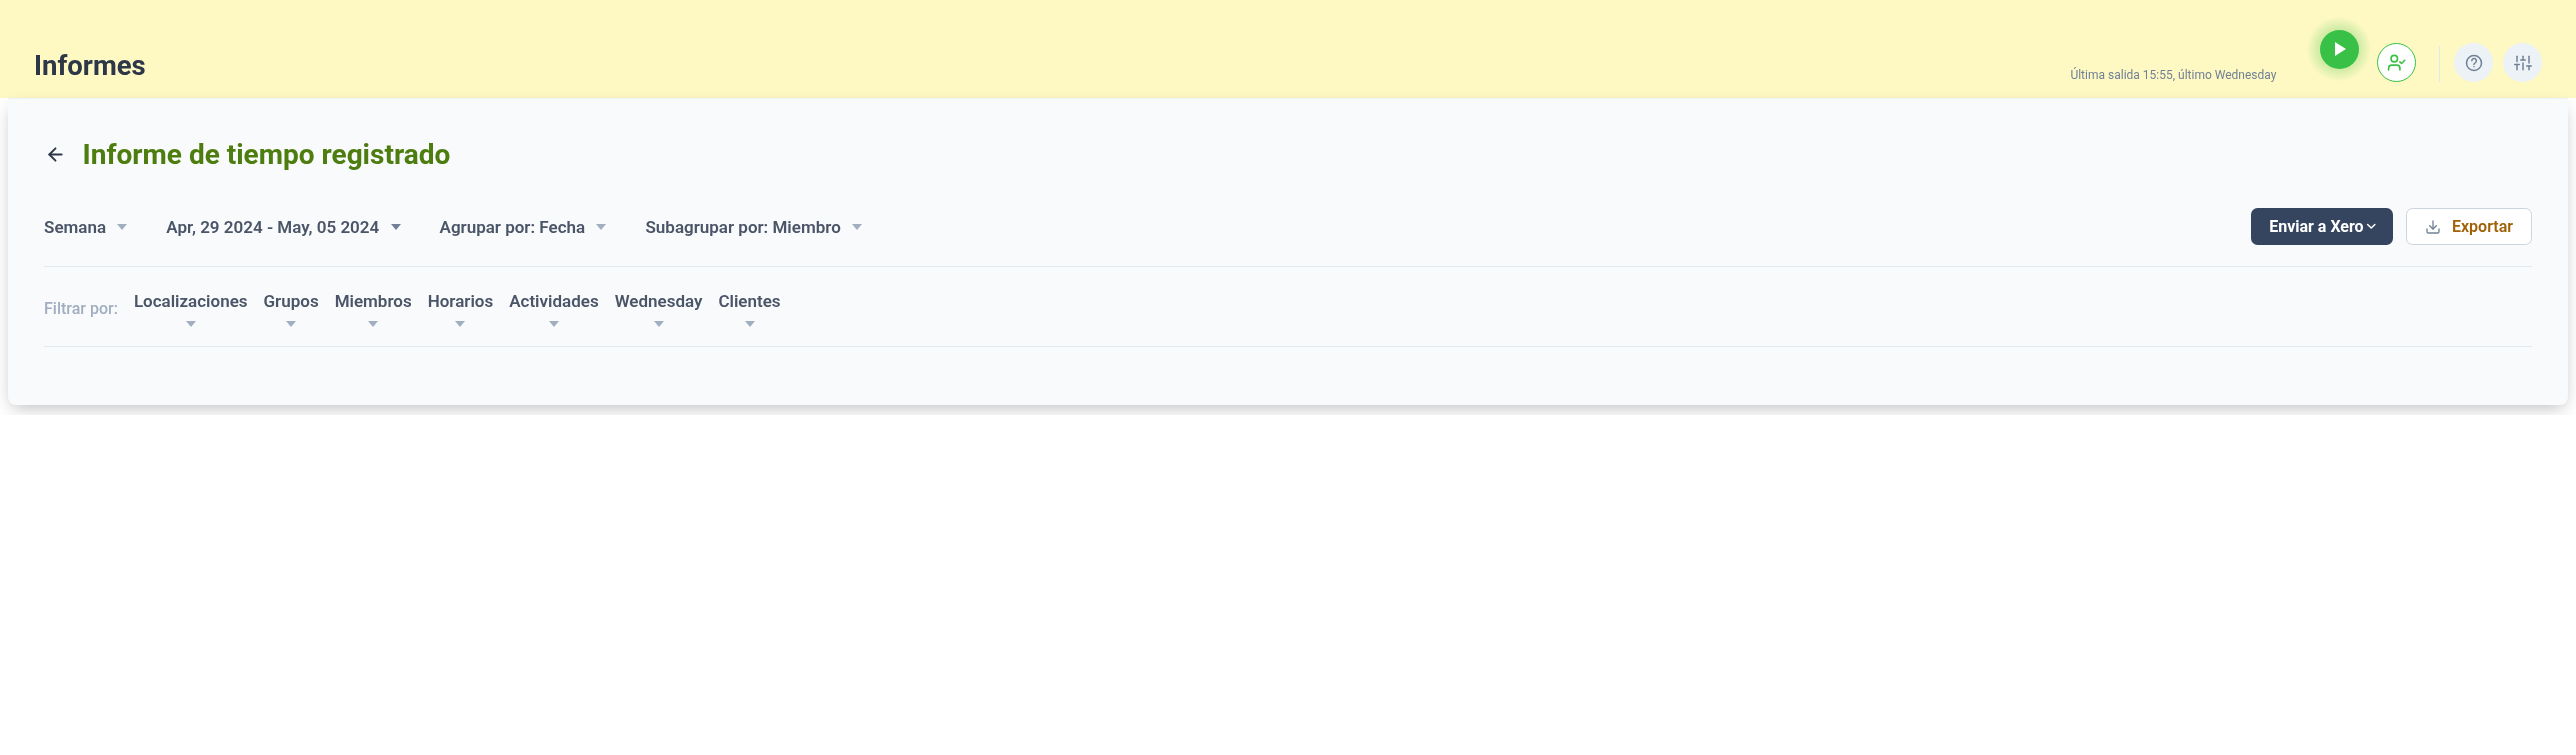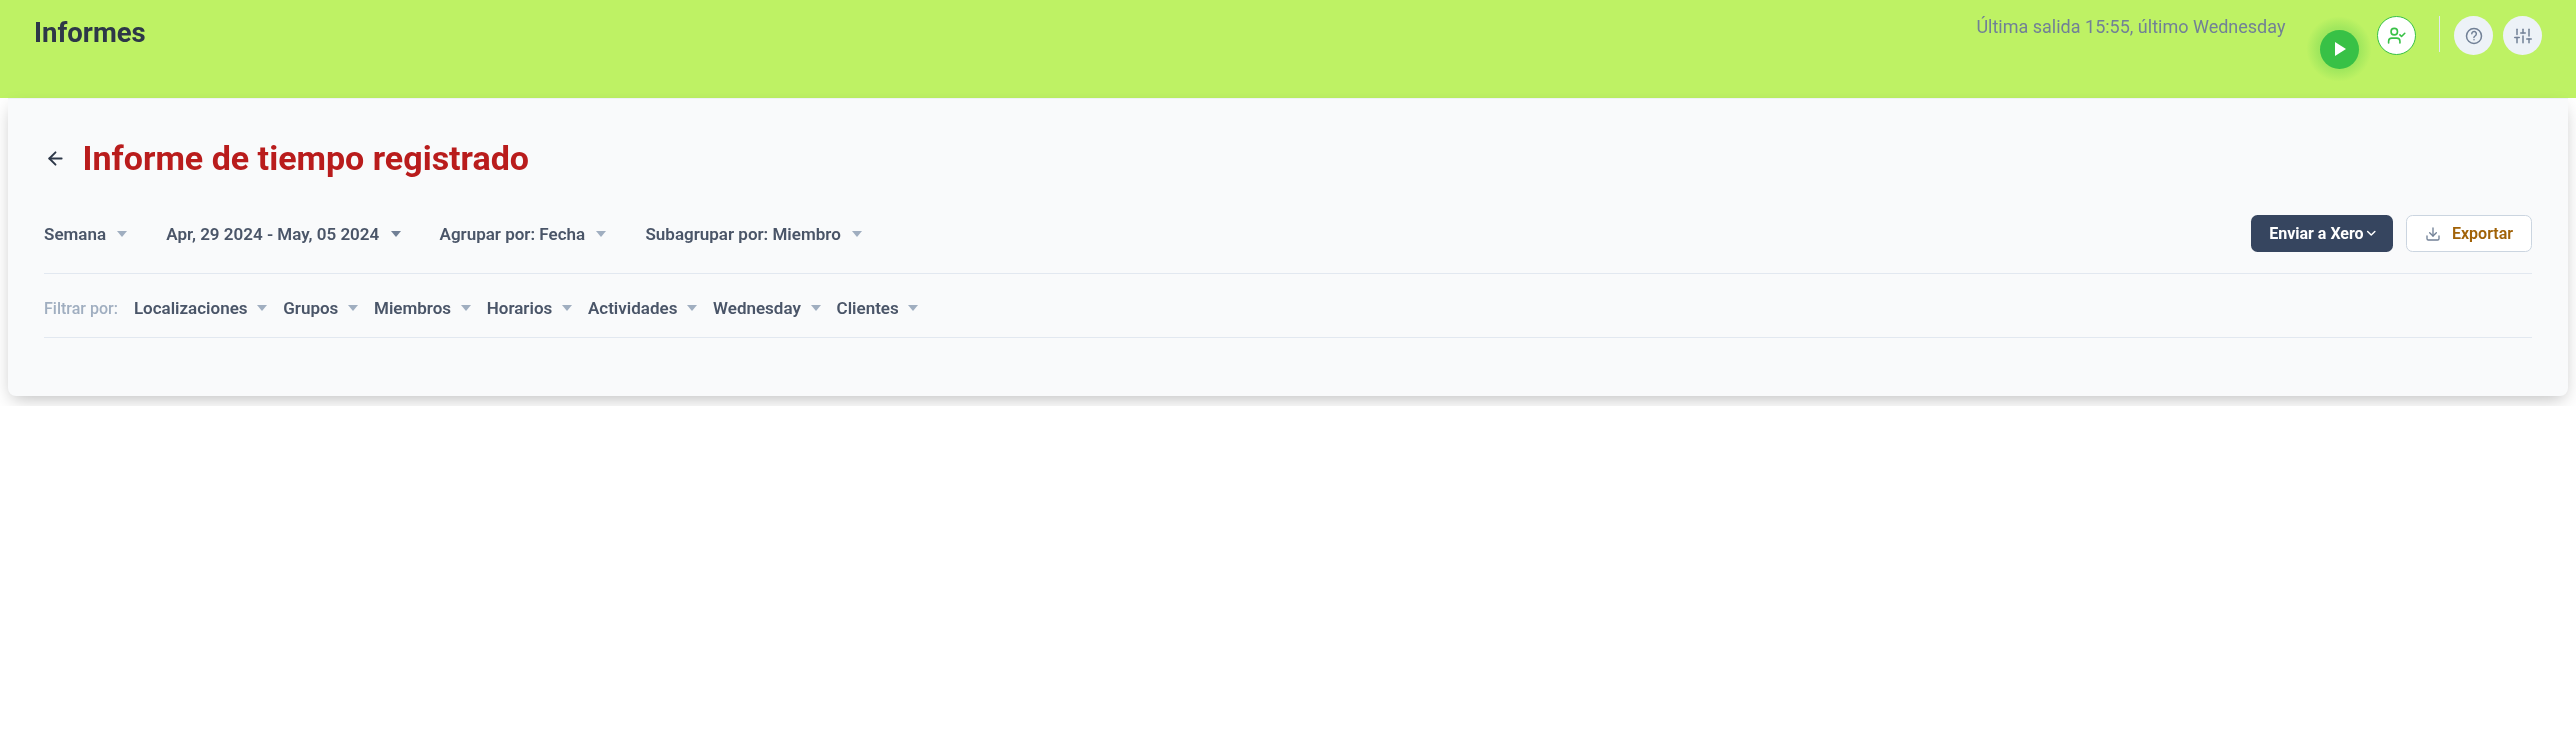--- a/index.html
+++ b/index.html
@@ -3,34 +3,34 @@
   <meta charset="utf-8">
   <style>
     * { box-sizing: border-box; margin: 0; padding: 0; }
     body {
       font-family: -apple-system, BlinkMacSystemFont, "Segoe UI", Roboto, Helvetica, Arial, sans-serif;
       background: #fff;
       color: #2d3748;
     }
     .app-header {
       display: flex;
-      align-items: flex-start;
+      align-items: flex-end;
       padding: 16px 34px;
-      background: #bef264;
+      background: #fef9c3;
     }
     .app-title {
       font-size: 27.5px;
       font-weight: 700;
       color: #2d3748;
     }
     .header-spacer { flex: 1; }
     .header-status {
       color: #718096;
-      font-size: 18px;
-      margin-right: 21px;
+      font-size: 12px;
+      margin-right: 30px;
     }
     .status-pill {
       display: flex;
       align-items: center;
       background: #edf2f7;
       border-radius: 807px;
       padding: 6.5px 16px 6.5px 11.3px;
       gap: 13px;
       margin-right: 24px;
     }
@@ -114,23 +114,23 @@
       display: flex; align-items: center; gap: 16px;
       margin-bottom: 37px;
     }
     .back-arrow {
       cursor: pointer;
       display: flex; align-items: center; justify-content: center;
       width: 22.6px; height: 22.6px;
     }
     .back-arrow svg { stroke: #2d3748; }
     .page-title {
-      font-size: 34px;
+      font-size: 28px;
       font-weight: 700;
-      color: #b91c1c;
+      color: #4d7c0f;
     }
     .toolbar-row {
       display: flex; align-items: center; gap: 39px;
       padding-bottom: 21px;
       border-bottom: 0.8px solid #e2e8f0;
     }
     .dd {
       display: flex; align-items: center; gap: 11.3px;
       color: #4a5568;
       font-size: 17px;
@@ -179,20 +179,21 @@
       font-size: 16px;
       font-weight: 500;
     }
     .filter-dd {
       display: flex; align-items: center; gap: 9.7px;
       color: #4a5568;
       font-size: 17px;
       font-weight: 600;
       cursor: pointer;
       white-space: nowrap;
+      flex-direction: column;
     }
     .filter-dd .caret {
       width: 0; height: 0;
       border-left: 5.7px solid transparent;
       border-right: 5.7px solid transparent;
       border-top: 6.5px solid #a0aec0;
     }
   </style>
 </head>
 <body>

